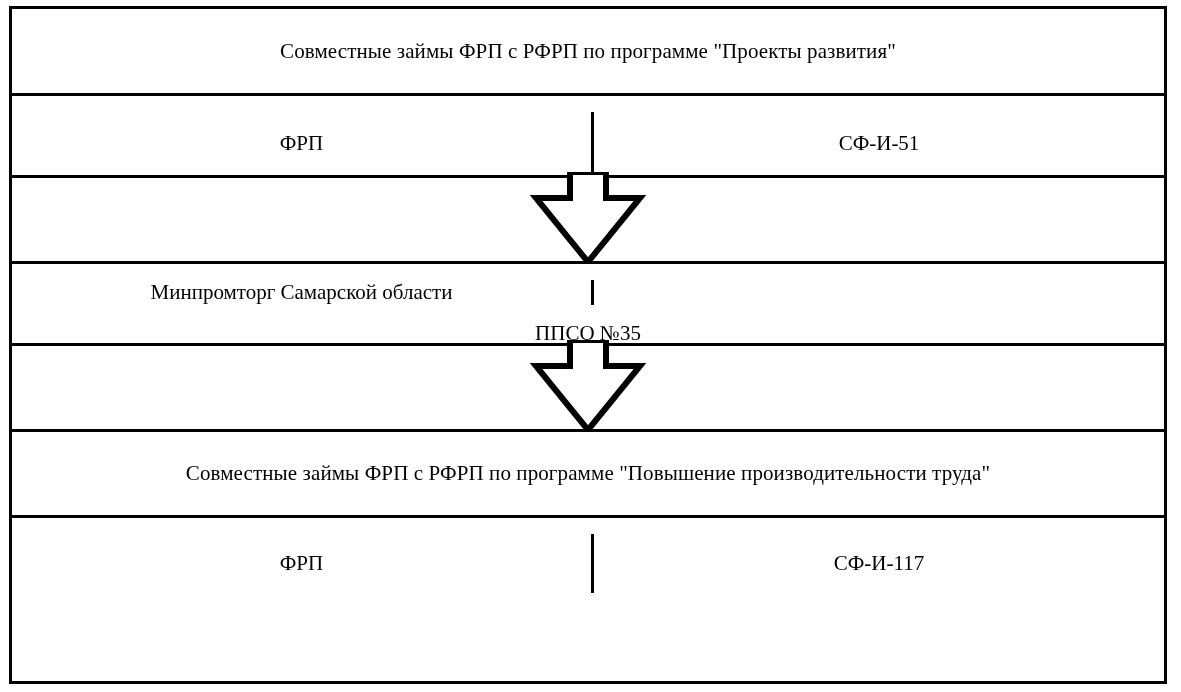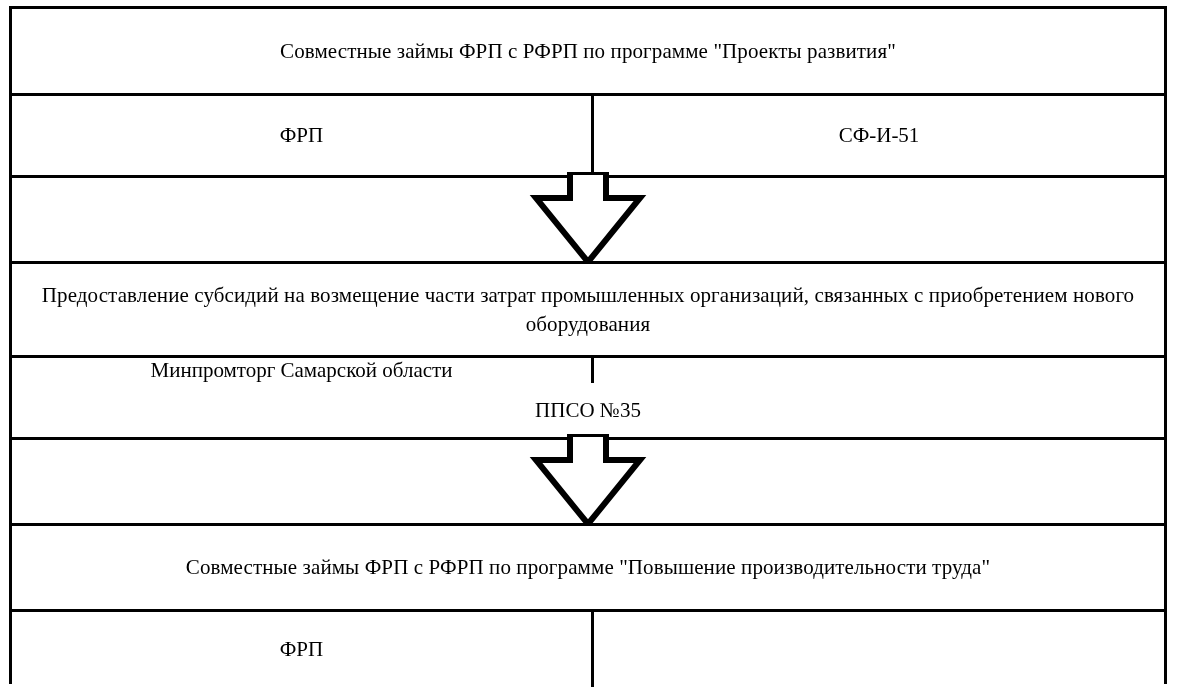--- a/index.html
+++ b/index.html
@@ -58,20 +58,21 @@
     align-items: stretch;
   }
   .cell {
     display: flex;
     align-items: center;
     justify-content: center;
     box-sizing: border-box;
     font-size: 21px;
     text-align: center;
     padding: 0 14px;
+    margin-top: 16px;
   }
   .cell-left {
     width: 582px;
     border-right: 3px solid #000000;
   }
   .cell-right {
     flex: 1 1 auto;
     border-radius: 12px;
   }
   .arrow-row {
@@ -117,37 +118,35 @@
     </div>
 
     <div class="row arrow-row r-arrow-1">
       <div class="arrow-wrap">
         <svg width="140" height="96" viewBox="0 0 140 96" aria-hidden="true">
           <polygon points="52,0 88,0 88,26 122,26 70,90 18,26 52,26" fill="#ffffff" stroke="#000000" stroke-width="6" stroke-linejoin="miter"></polygon>
         </svg>
       </div>
     </div>
 
-    <div class="row title-row r-title-2">
-      <span class="title-text">Предоставление субсидий на возмещение части затрат промышленных организаций, связанных с приобретением нового оборудования</span>
-    </div>
     <div class="row pair-row r-pair-2">
       <div class="cell cell-left">Минпромторг Самарской области</div>
       <div class="cell cell-right">ППСО №35</div>
     </div>
 
     <div class="row arrow-row r-arrow-2">
       <div class="arrow-wrap">
         <svg width="140" height="96" viewBox="0 0 140 96" aria-hidden="true">
           <polygon points="52,0 88,0 88,26 122,26 70,90 18,26 52,26" fill="#ffffff" stroke="#000000" stroke-width="6" stroke-linejoin="miter"></polygon>
         </svg>
       </div>
     </div>
 
     <div class="row title-row r-title-3">
       <span class="title-text">Совместные займы ФРП с РФРП по программе "Повышение производительности труда"</span>
     </div>
     <div class="row pair-row r-pair-3">
       <div class="cell cell-left">ФРП</div>
+      <div class="cell cell-right">СФ-И-117</div>
     </div>
 
   </div>
 </div>
 
 </body></html>

